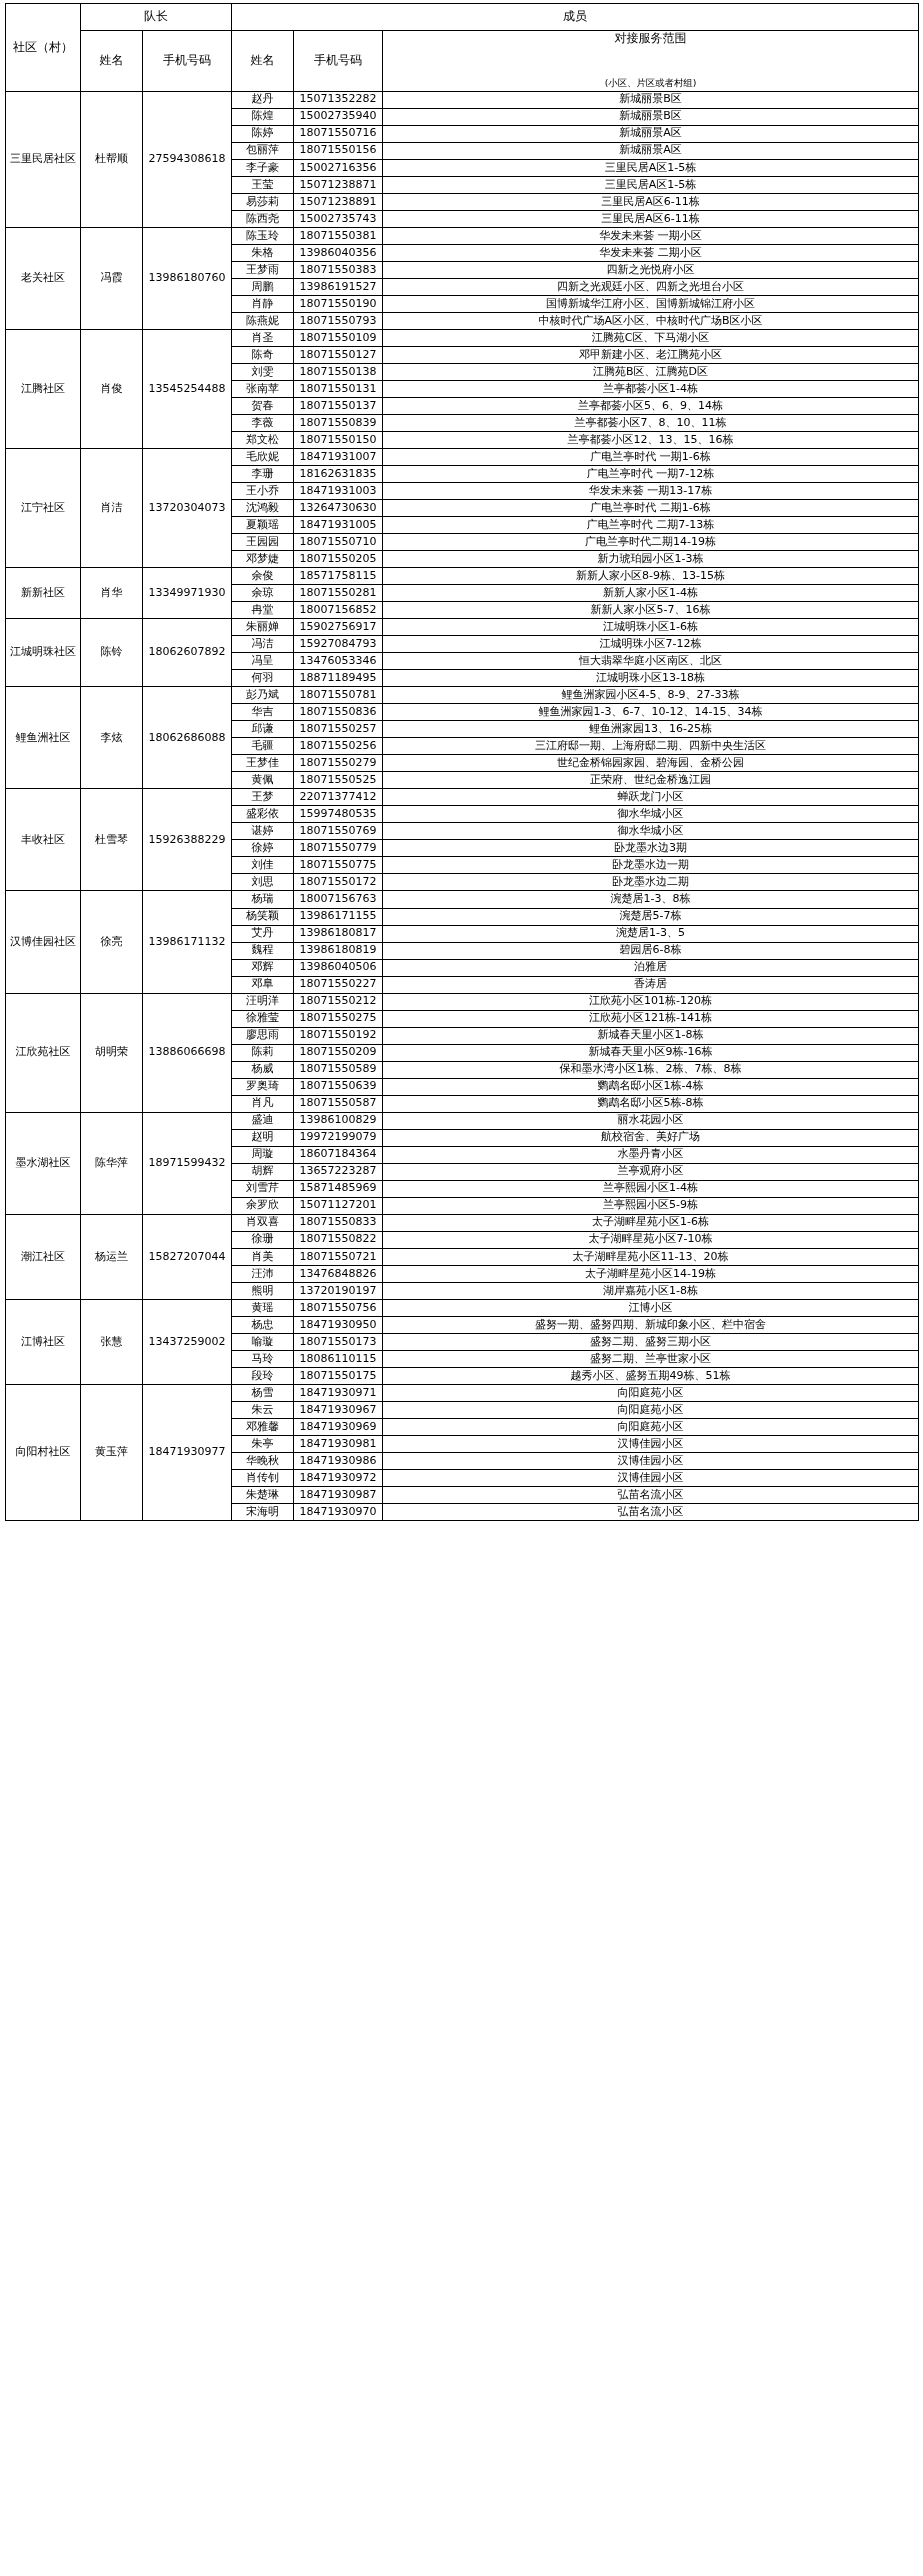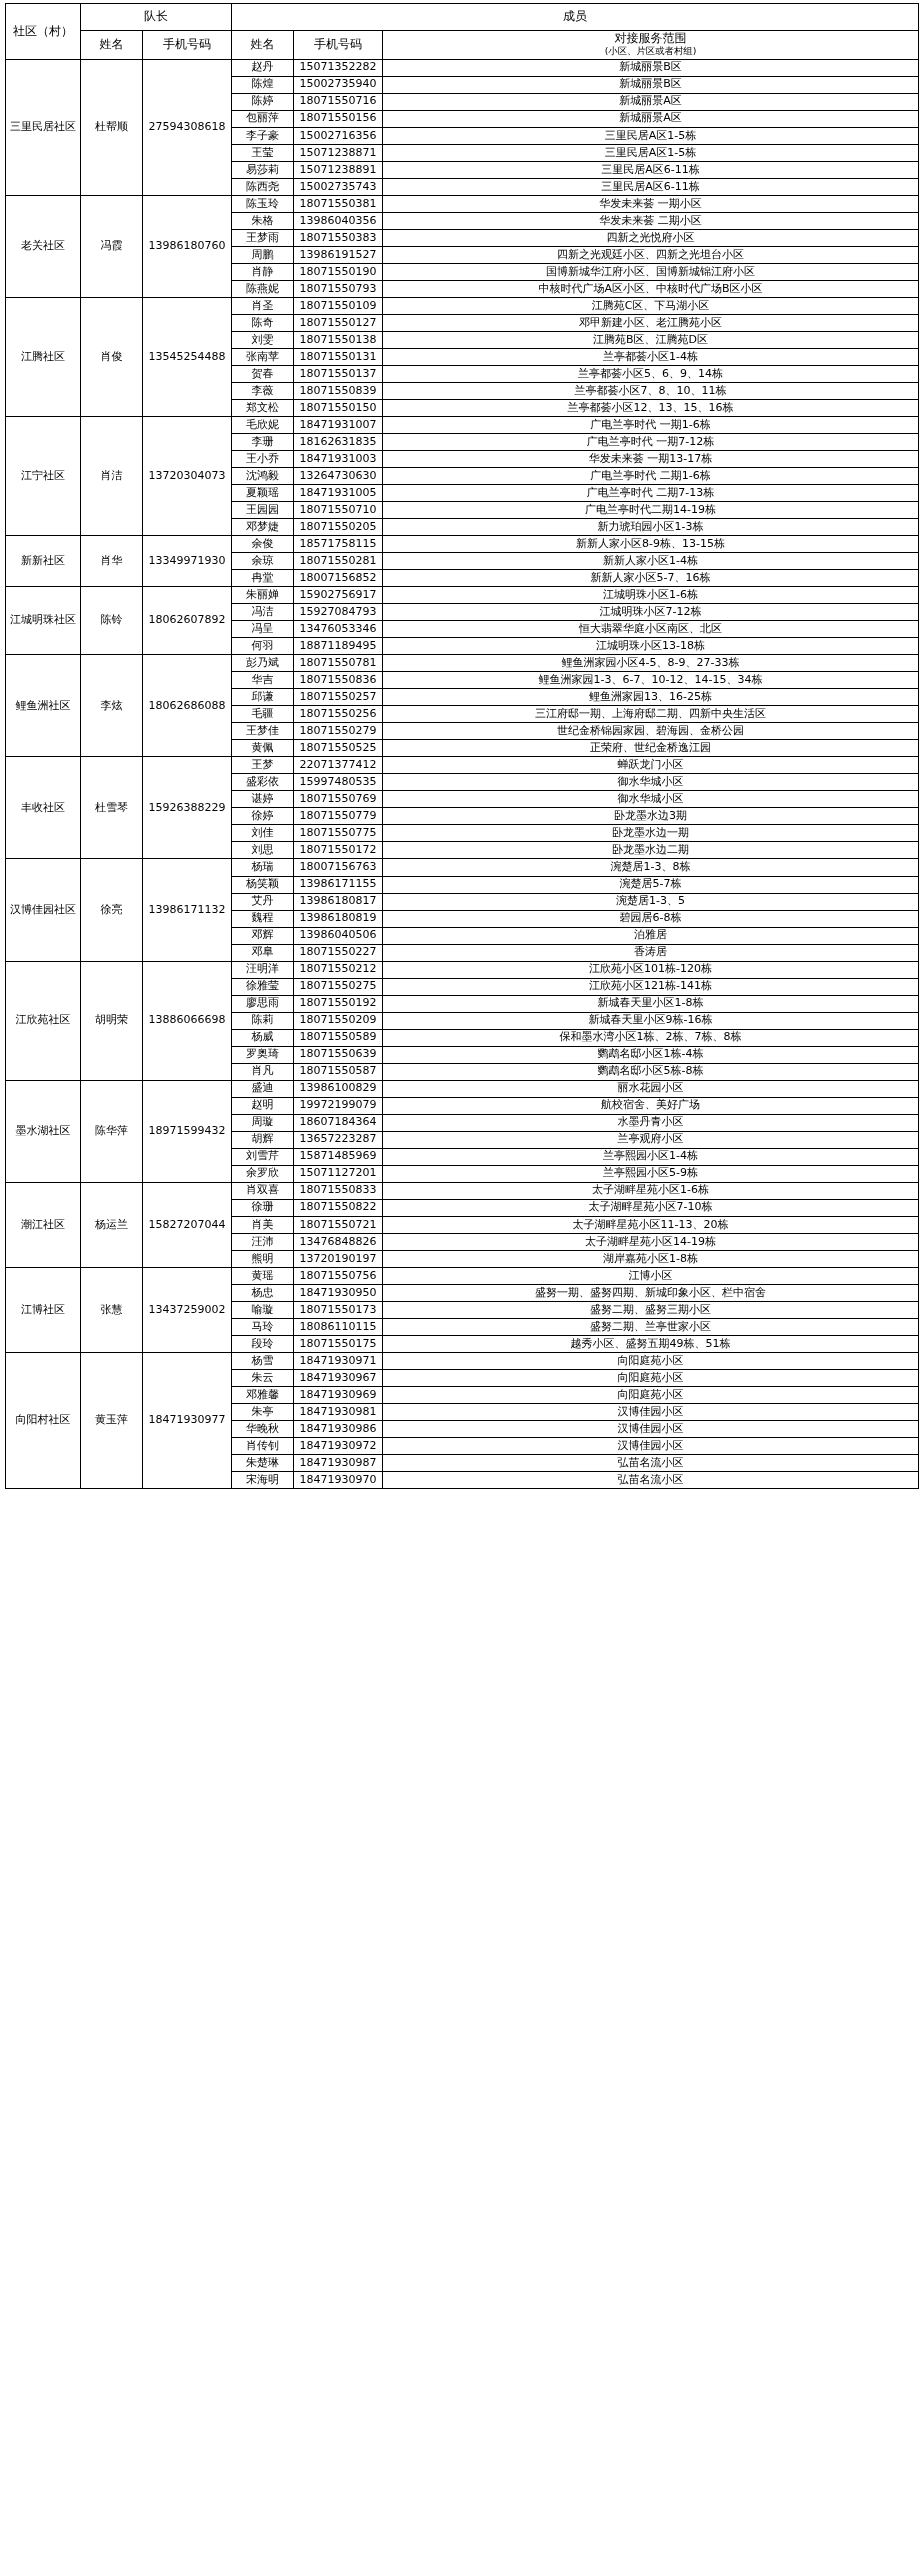--- a/index.html
+++ b/index.html
@@ -48,20 +48,21 @@
     letter-spacing: 0px;
   }
   td.scope {
     font-size: 10.3px;
     text-align: left;
     padding-left: 3.4px;
     word-break: break-all;
   }
   .hdr-sub {
     font-size: 9.4px;
+    margin-top: 32px;
   }
   col.c1 { width: 75px; }
   col.c2 { width: 62px; }
   col.c3 { width: 89px; }
   col.c4 { width: 62px; }
   col.c5 { width: 89px; }
   col.c6 { width: auto; }
 </style>
 </head>
 <body>

